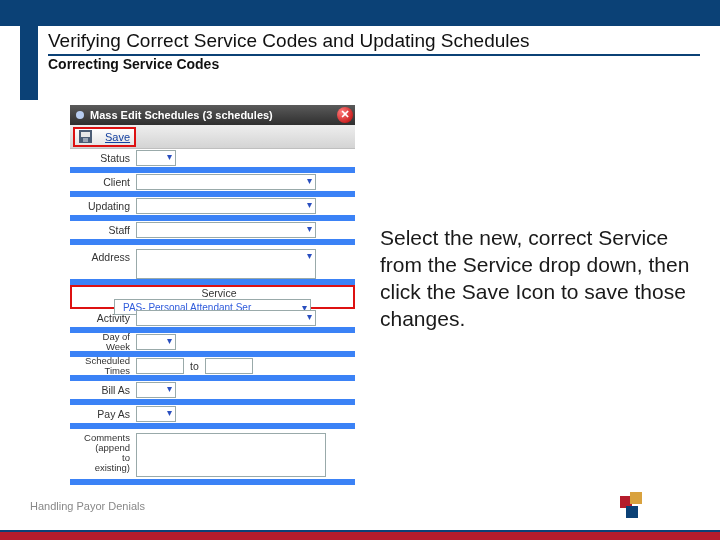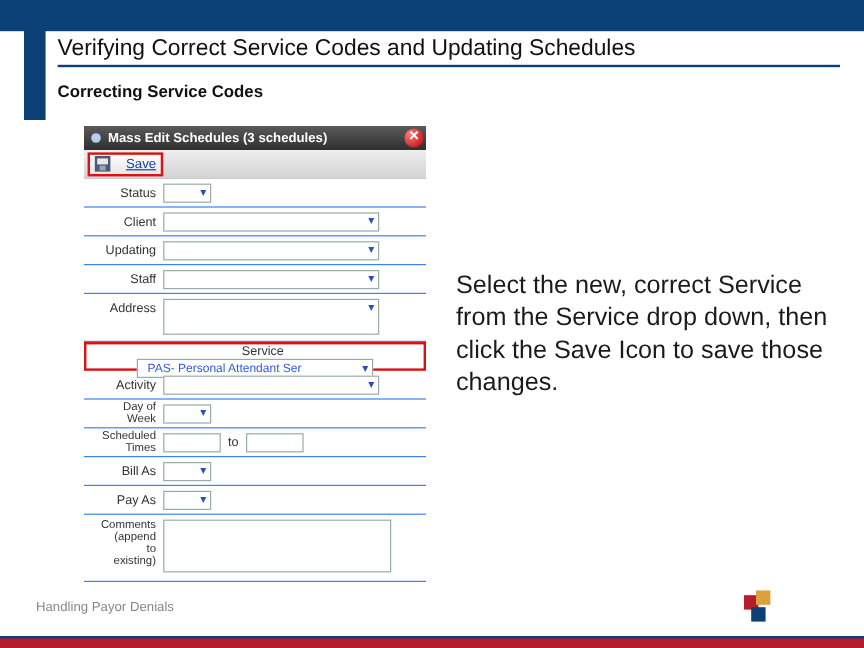--- a/index.html
+++ b/index.html
@@ -34,21 +34,21 @@
   .title {
     font-size: 19px;
     color: #111;
     padding-bottom: 2px;
     border-bottom: 2px solid #0b4176;
   }
   .subtitle {
     font-size: 14px;
     font-weight: bold;
     color: #111;
-    margin-top: 12px;
+    margin-top: 0;
   }
   .screenshot-panel {
     position: absolute;
     top: 105px;
     left: 70px;
     width: 285px;
     background: #fff;
     font-size: 11px;
   }
   .dlg-header {
@@ -93,21 +93,21 @@
     height: 20px;
     text-decoration: underline;
     color: #1541a0;
     font-size: 11px;
     background: linear-gradient(#fefefe,#e6e6e6);
   }
   .form-row {
     display: flex;
     align-items: center;
     height: 24px;
-    border-bottom: 1px solid #3b82f6;
+    border-bottom: 6px solid #3b82f6;
     padding: 0 6px;
   }
   .form-label {
     width: 60px;
     text-align: right;
     color: #333;
     font-size: 10.5px;
     padding-right: 6px;
   }
   .form-label.multi {

